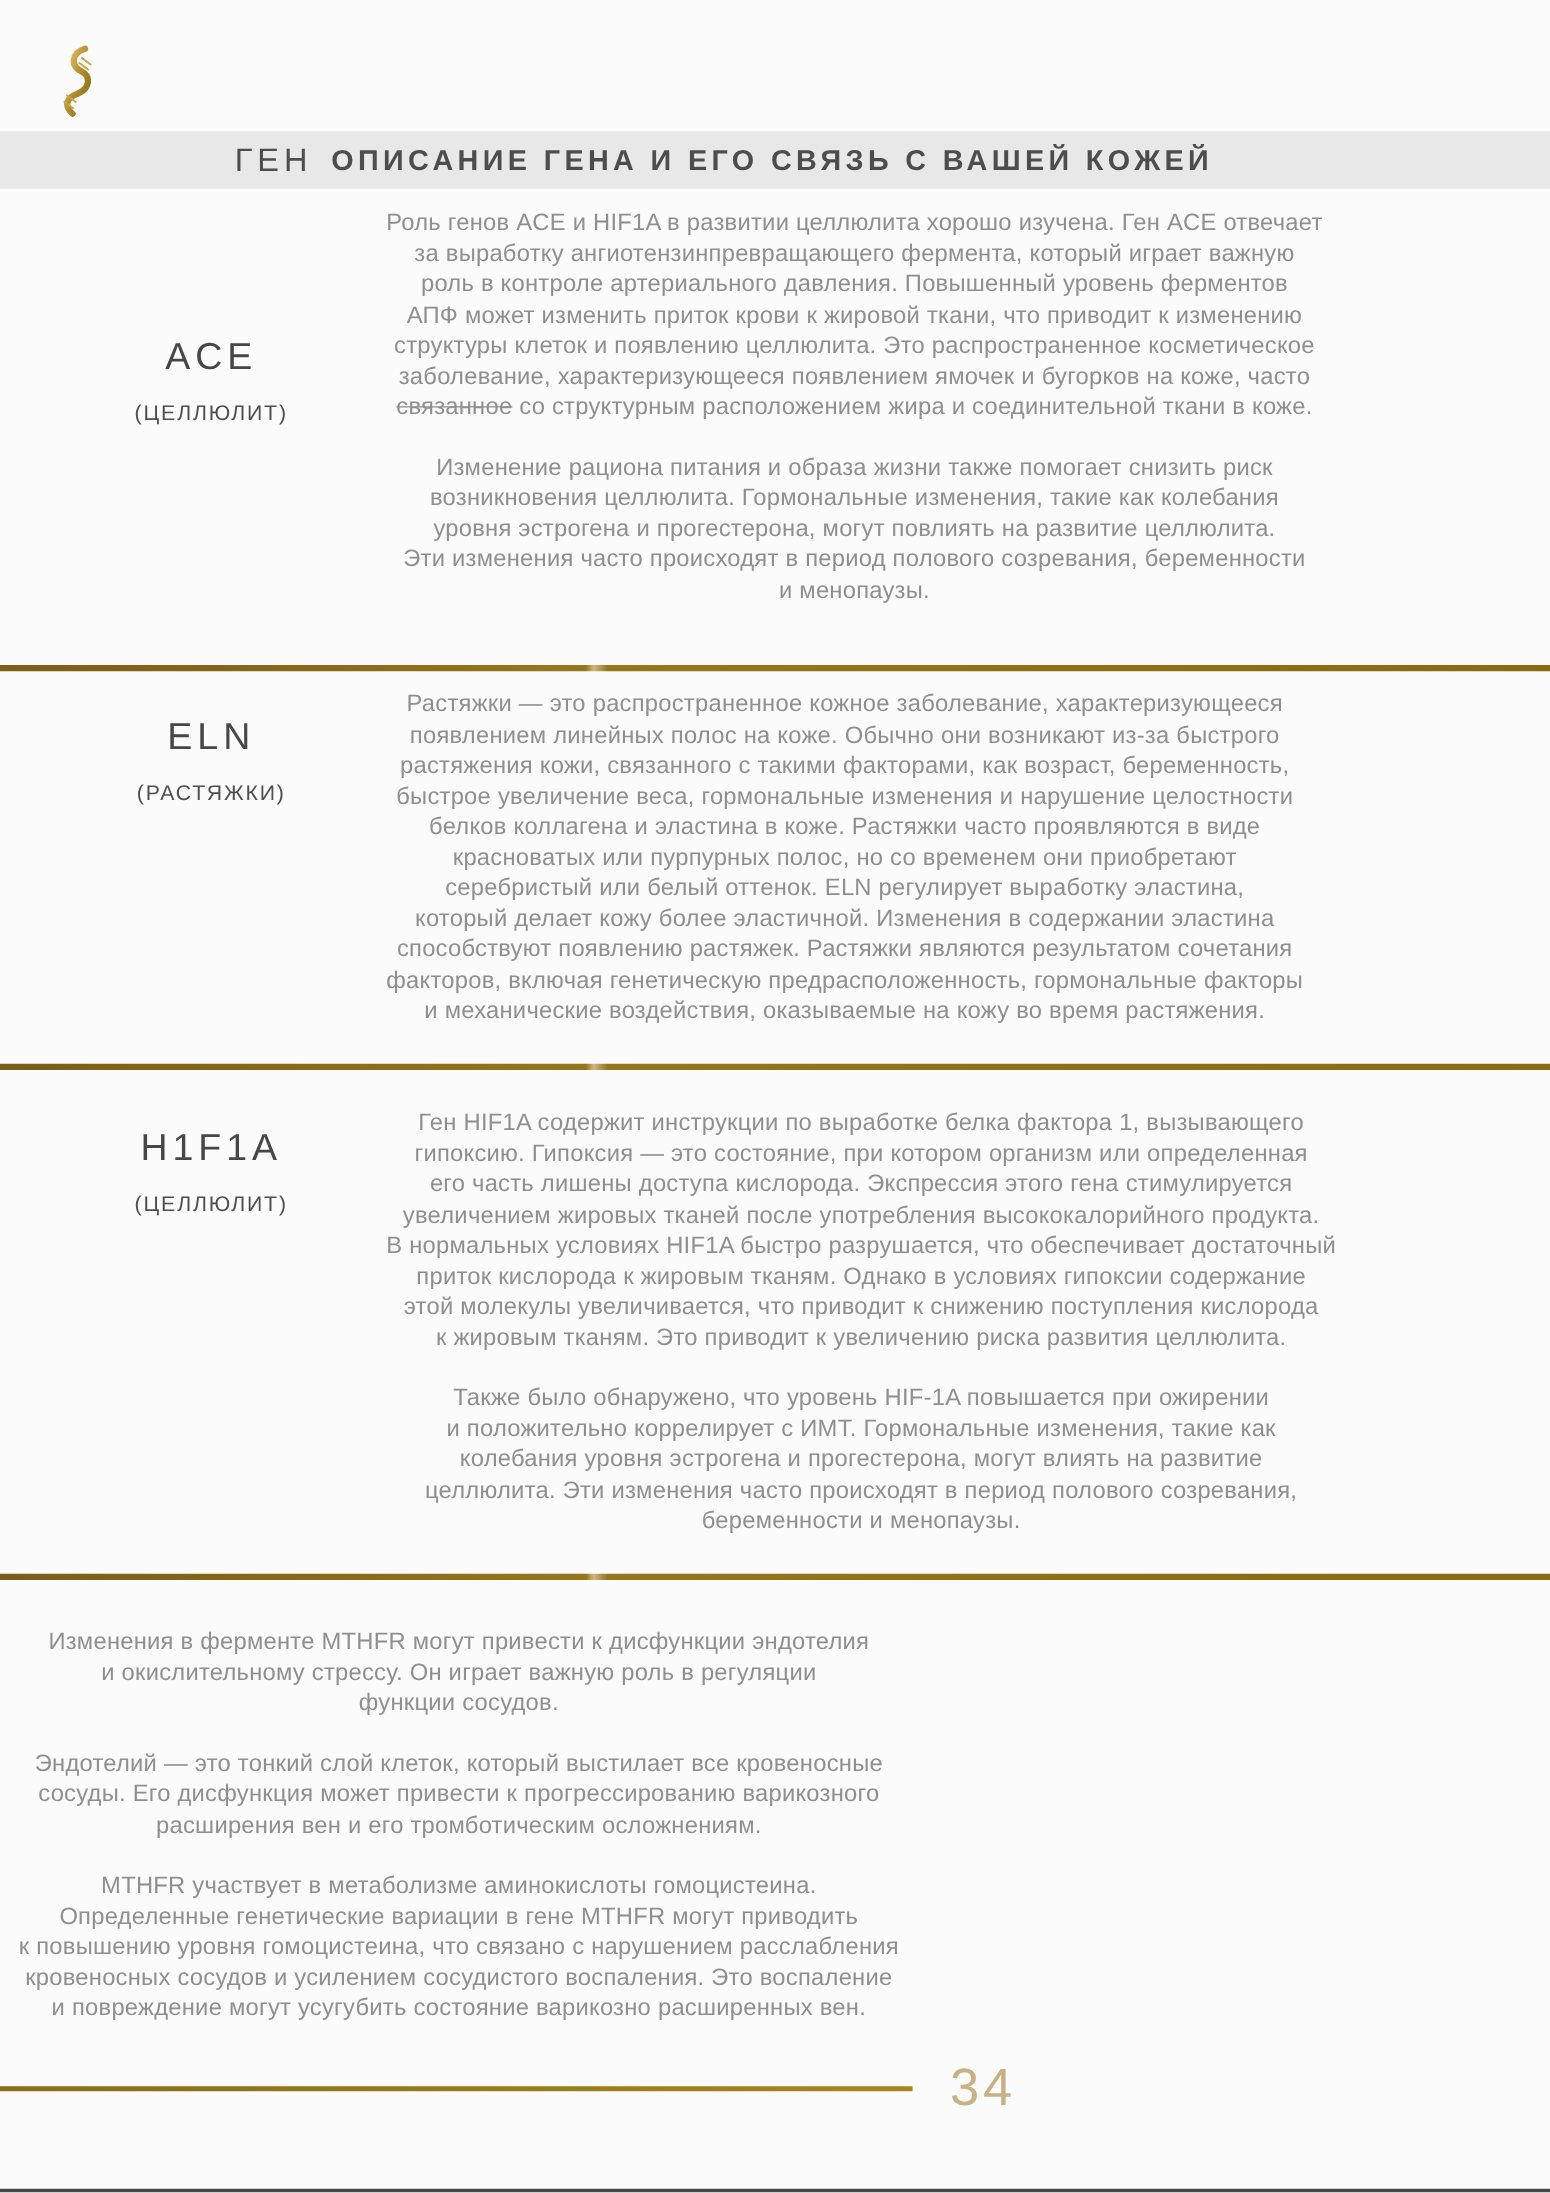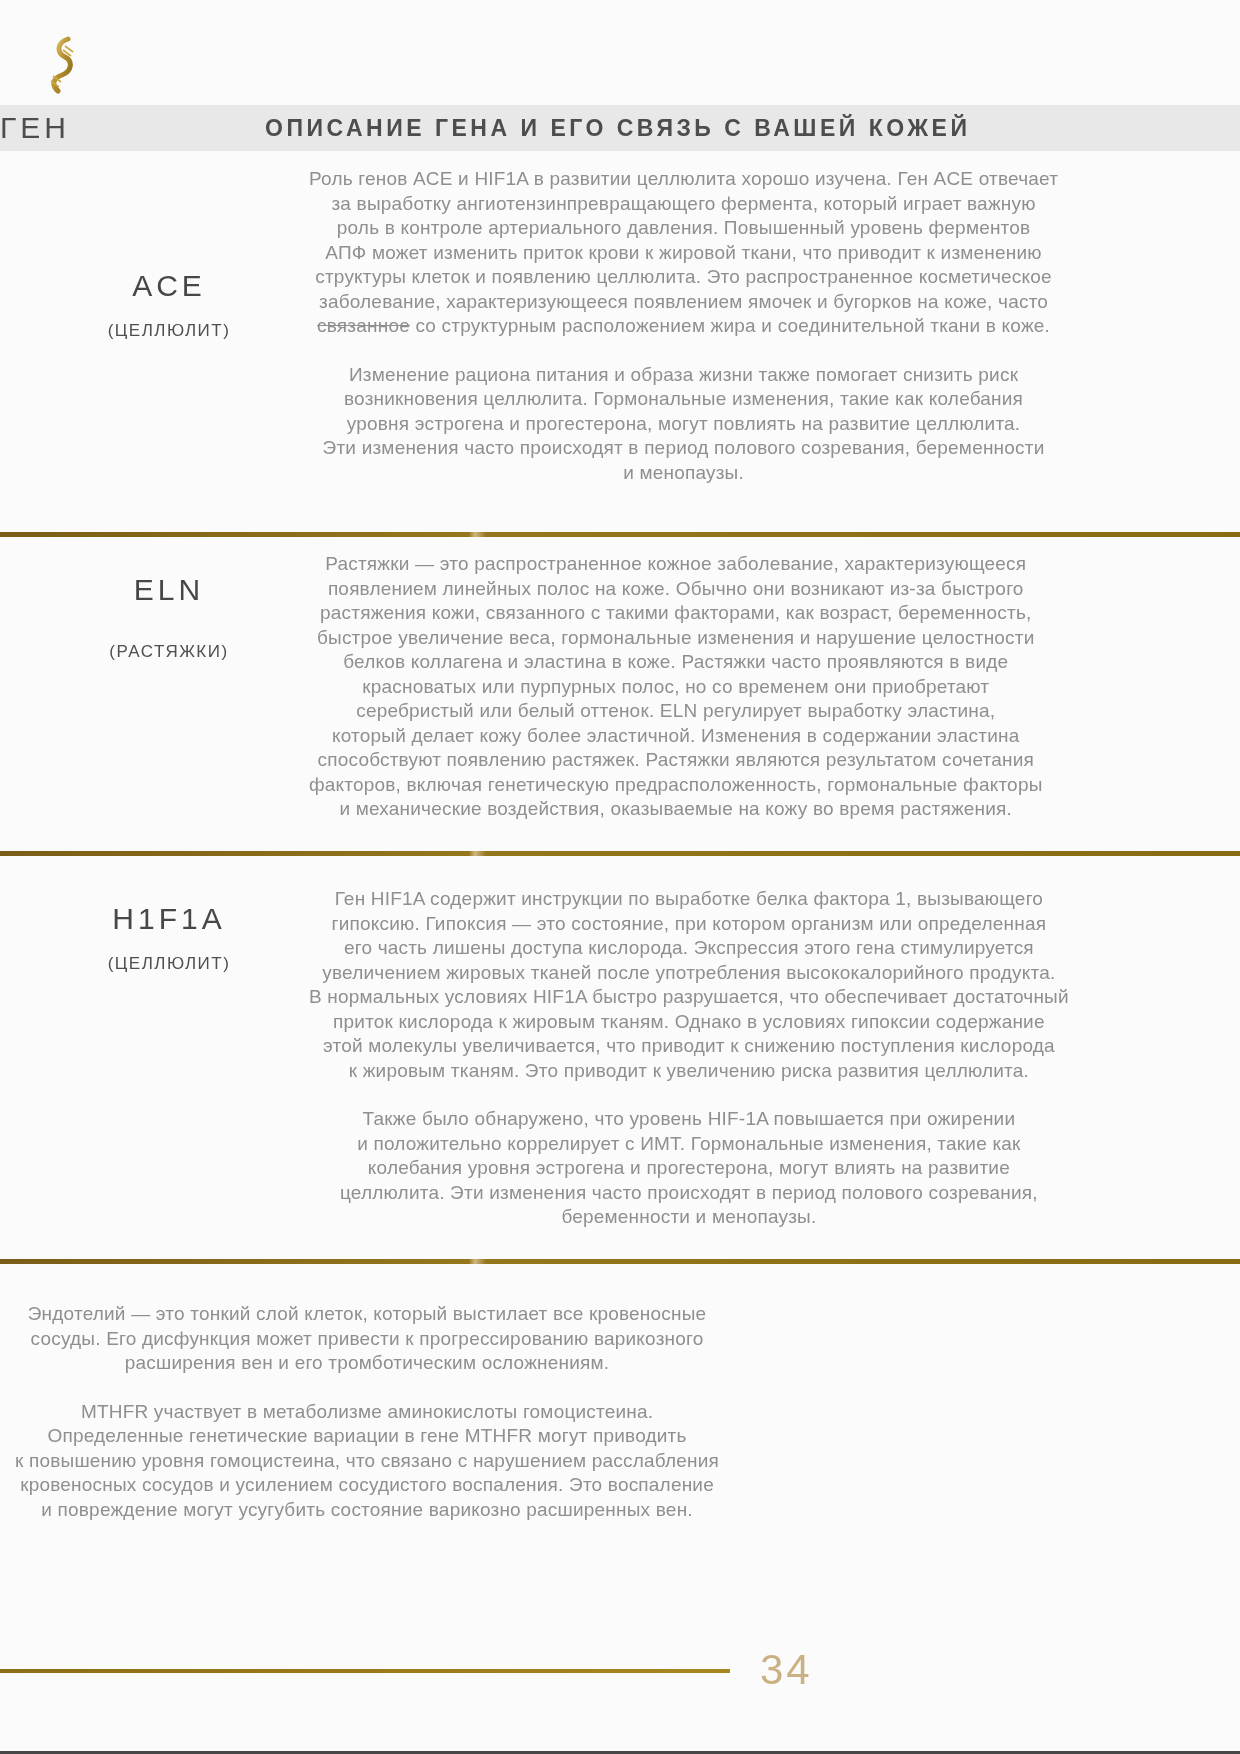--- a/index.html
+++ b/index.html
@@ -11,40 +11,40 @@
     overflow:hidden;
   }
   .page{width:1240px;height:1754px;position:relative;}
   .top{height:105px;position:relative;}
   .logo{position:absolute;left:45px;top:36px;}
   .header-band{
     height:46px;background:#e9e8e8;
     display:flex;align-items:center;
   }
   .hcell-gene{
-    width:250px;text-align:left;
-    font-size:30px;letter-spacing:4px;color:#4d4d4d;font-weight:300;
+    width:250px;text-align:right;
+    font-size:26px;letter-spacing:4px;color:#4d4d4d;font-weight:300;
   }
   .hcell-desc{
     font-size:23px;letter-spacing:3.5px;color:#4d4d4d;font-weight:700;
     padding-left:15px;
   }
   .row{display:flex;box-sizing:border-box;}
   .row-ace{height:381px;}
   .row-eln{height:314px;}
   .row-h1f1a{height:403px;}
   .row-mthfr{height:382px;}
   .gcell{
     width:250px;flex:0 0 250px;
     display:flex;flex-direction:column;align-items:center;
     box-sizing:border-box;
     margin-left:44px;
   }
   .row-ace  .gcell{padding-top:118px;}
-  .row-eln  .gcell{padding-top:36px;gap:17px;}
+  .row-eln  .gcell{padding-top:36px;}
   .row-h1f1a .gcell{padding-top:46px;}
   .row-mthfr .gcell{padding-top:4px;}
   .gname{
     font-size:30px;letter-spacing:4px;color:#474747;font-weight:300;
   }
   .gtrait{
     margin-top:18px;font-size:17px;letter-spacing:1.5px;color:#4f4f4f;font-weight:300;
   }
   .dcell{
     box-sizing:border-box;padding-left:15px;max-width:880px;
@@ -169,20 +169,23 @@
 колебания уровня эстрогена и прогестерона, могут влиять на развитие
 целлюлита. Эти изменения часто происходят в период полового созревания,
 беременности и менопаузы.</p>
     </div>
   </section>
 
   <div class="divider"></div>
 
   <section class="row row-mthfr">
     <div class="dcell">
+      <p>Изменения в ферменте MTHFR могут привести к дисфункции эндотелия
+и окислительному стрессу. Он играет важную роль в регуляции
+функции сосудов.</p>
       <p>Эндотелий — это тонкий слой клеток, который выстилает все кровеносные
 сосуды. Его дисфункция может привести к прогрессированию варикозного
 расширения вен и его тромботическим осложнениям.</p>
       <p>MTHFR участвует в метаболизме аминокислоты гомоцистеина.
 Определенные генетические вариации в гене MTHFR могут приводить
 к повышению уровня гомоцистеина, что связано с нарушением расслабления
 кровеносных сосудов и усилением сосудистого воспаления. Это воспаление
 и повреждение могут усугубить состояние варикозно расширенных вен.</p>
     </div>
   </section>

